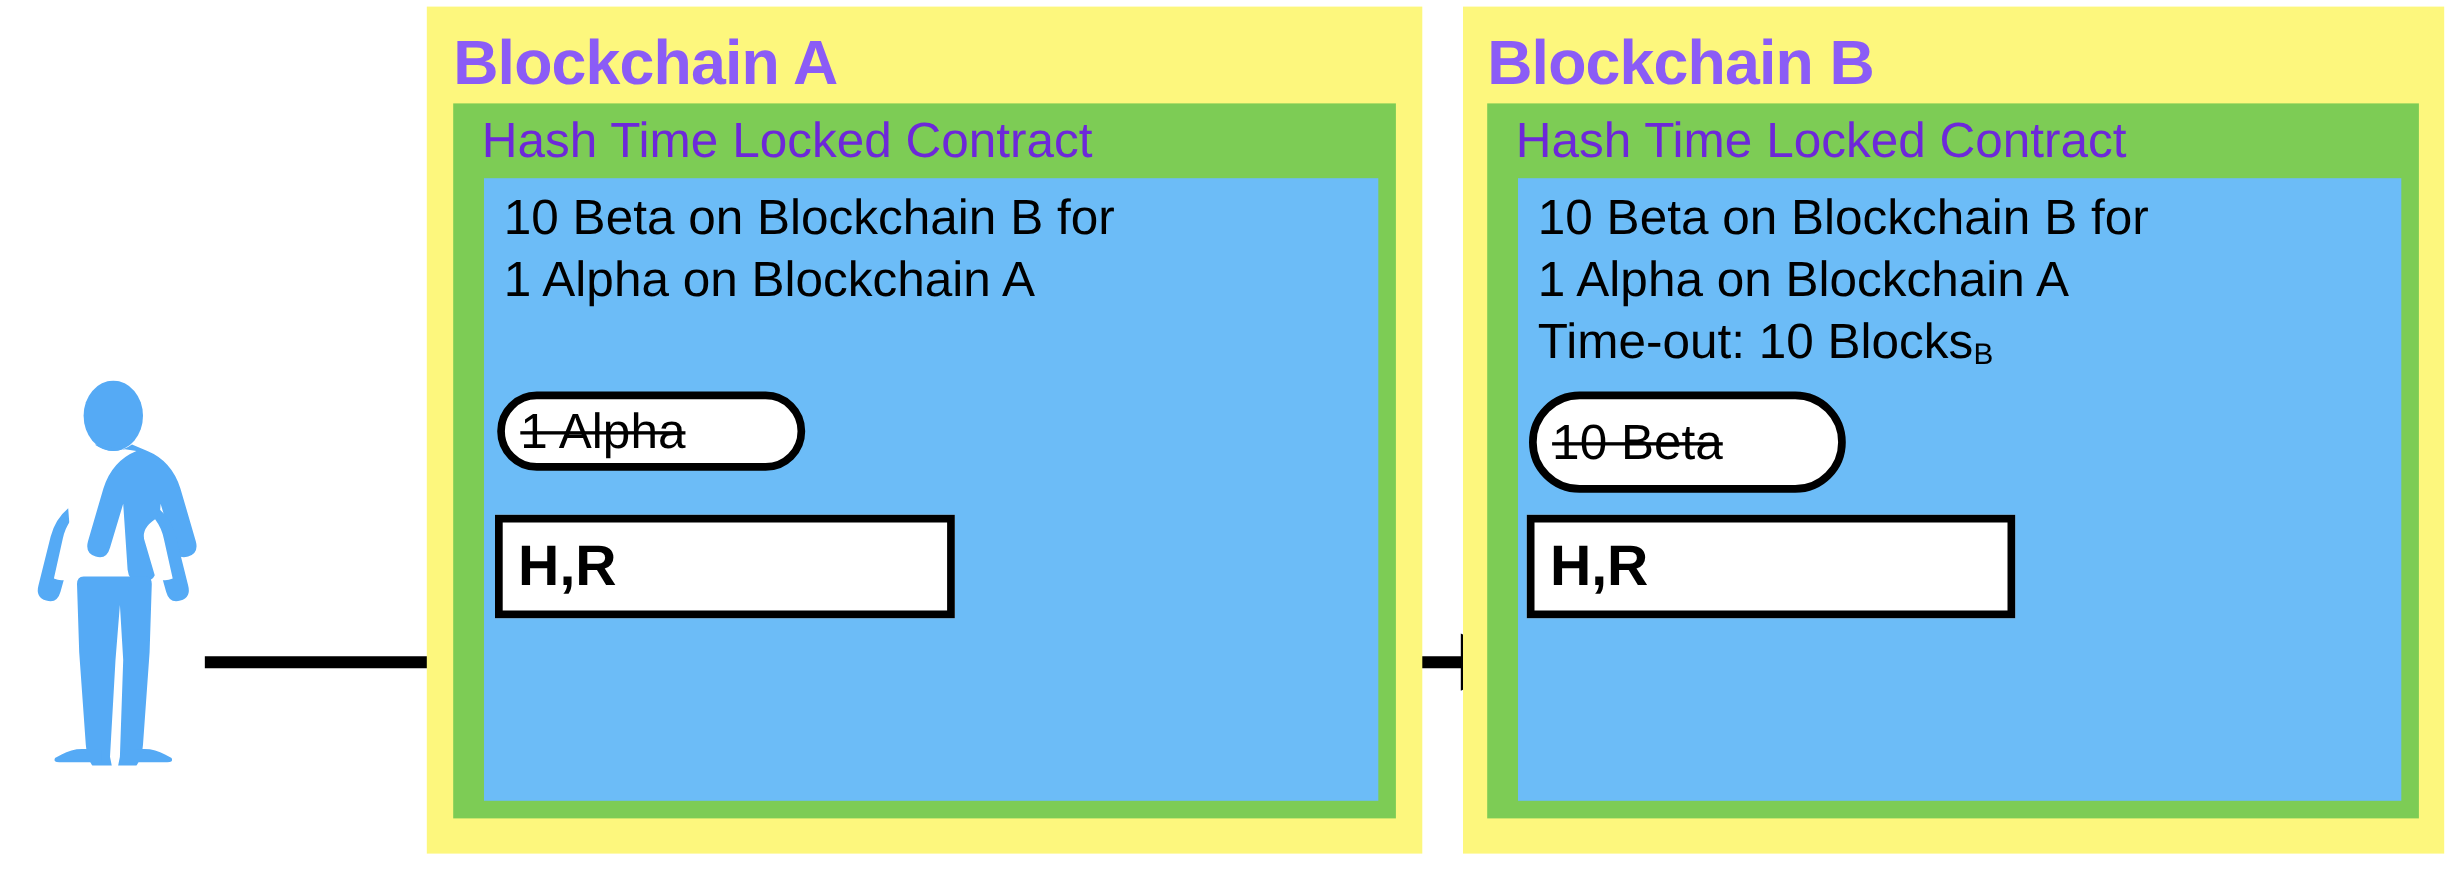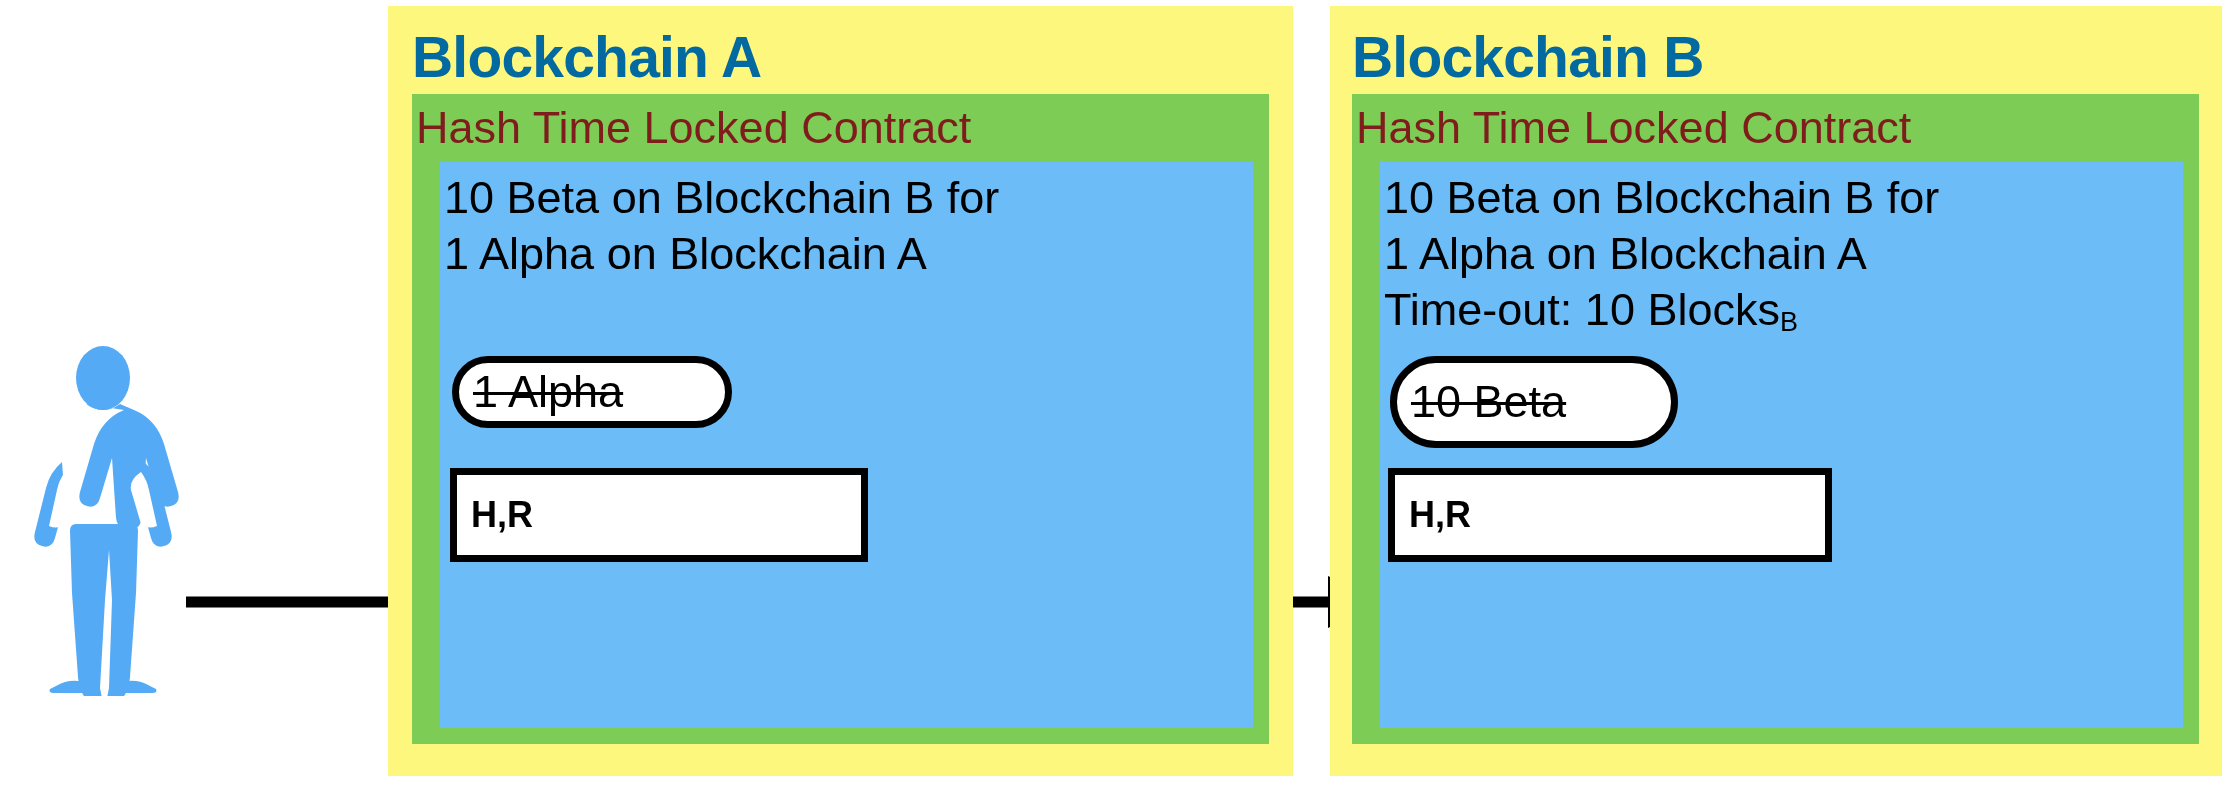--- a/index.html
+++ b/index.html
@@ -58,57 +58,57 @@
     box-sizing: border-box;
   }
   #panel-a { left: 388px; width: 905px; }
   #panel-b { left: 1330px; width: 892px; }
 
   .chain-title {
     position: absolute;
     top: 18px;
     font-size: 57px;
     font-weight: bold;
-    color: #0369a1;
+    color: #8b5cf6;
     letter-spacing: -0.8px;
     white-space: nowrap;
   }
   #panel-a .chain-title { left: 24px; }
   #panel-b .chain-title { left: 22px; }
 
   
   .htlc {
     position: absolute;
     background: #7dcc55;
     box-sizing: border-box;
   }
   #panel-a .htlc { left: 24px; top: 88px; width: 857px; height: 650px; }
   #panel-b .htlc { left: 22px; top: 88px; width: 847px; height: 650px; }
 
   .htlc-title {
     position: absolute;
-    left: 4px;
+    left: 26px;
     top: 8px;
     font-size: 45px;
-    color: #7f1d1d;
+    color: #6d28d9;
     white-space: nowrap;
   }
 
   
   .terms {
     position: absolute;
     background: #6cbcf7;
     box-sizing: border-box;
   }
   #panel-a .terms { left: 28px; top: 68px; width: 813px; height: 566px; }
   #panel-b .terms { left: 28px; top: 68px; width: 803px; height: 566px; }
 
   .terms-lines {
     position: absolute;
-    left: 4px;
+    left: 18px;
     top: 8px;
     right: 8px;
   }
   .terms-line {
     font-size: 45px;
     line-height: 56px;
     color: #000000;
     white-space: nowrap;
   }
   .terms-line sub {
@@ -146,21 +146,21 @@
     background: #ffffff;
     border: 7px solid #000000;
     box-sizing: border-box;
     display: flex;
     align-items: center;
   }
   #panel-a .secret-box { left: 10px; top: 306px; width: 418px; height: 94px; }
   #panel-b .secret-box { left: 8px; top: 306px; width: 444px; height: 94px; }
 
   .secret-box-label {
-    font-size: 36px;
+    font-size: 52px;
     font-weight: bold;
     color: #000000;
     padding-left: 14px;
     white-space: nowrap;
   }
 </style>
 </head>
 <body>
 
 <div id="stage">

